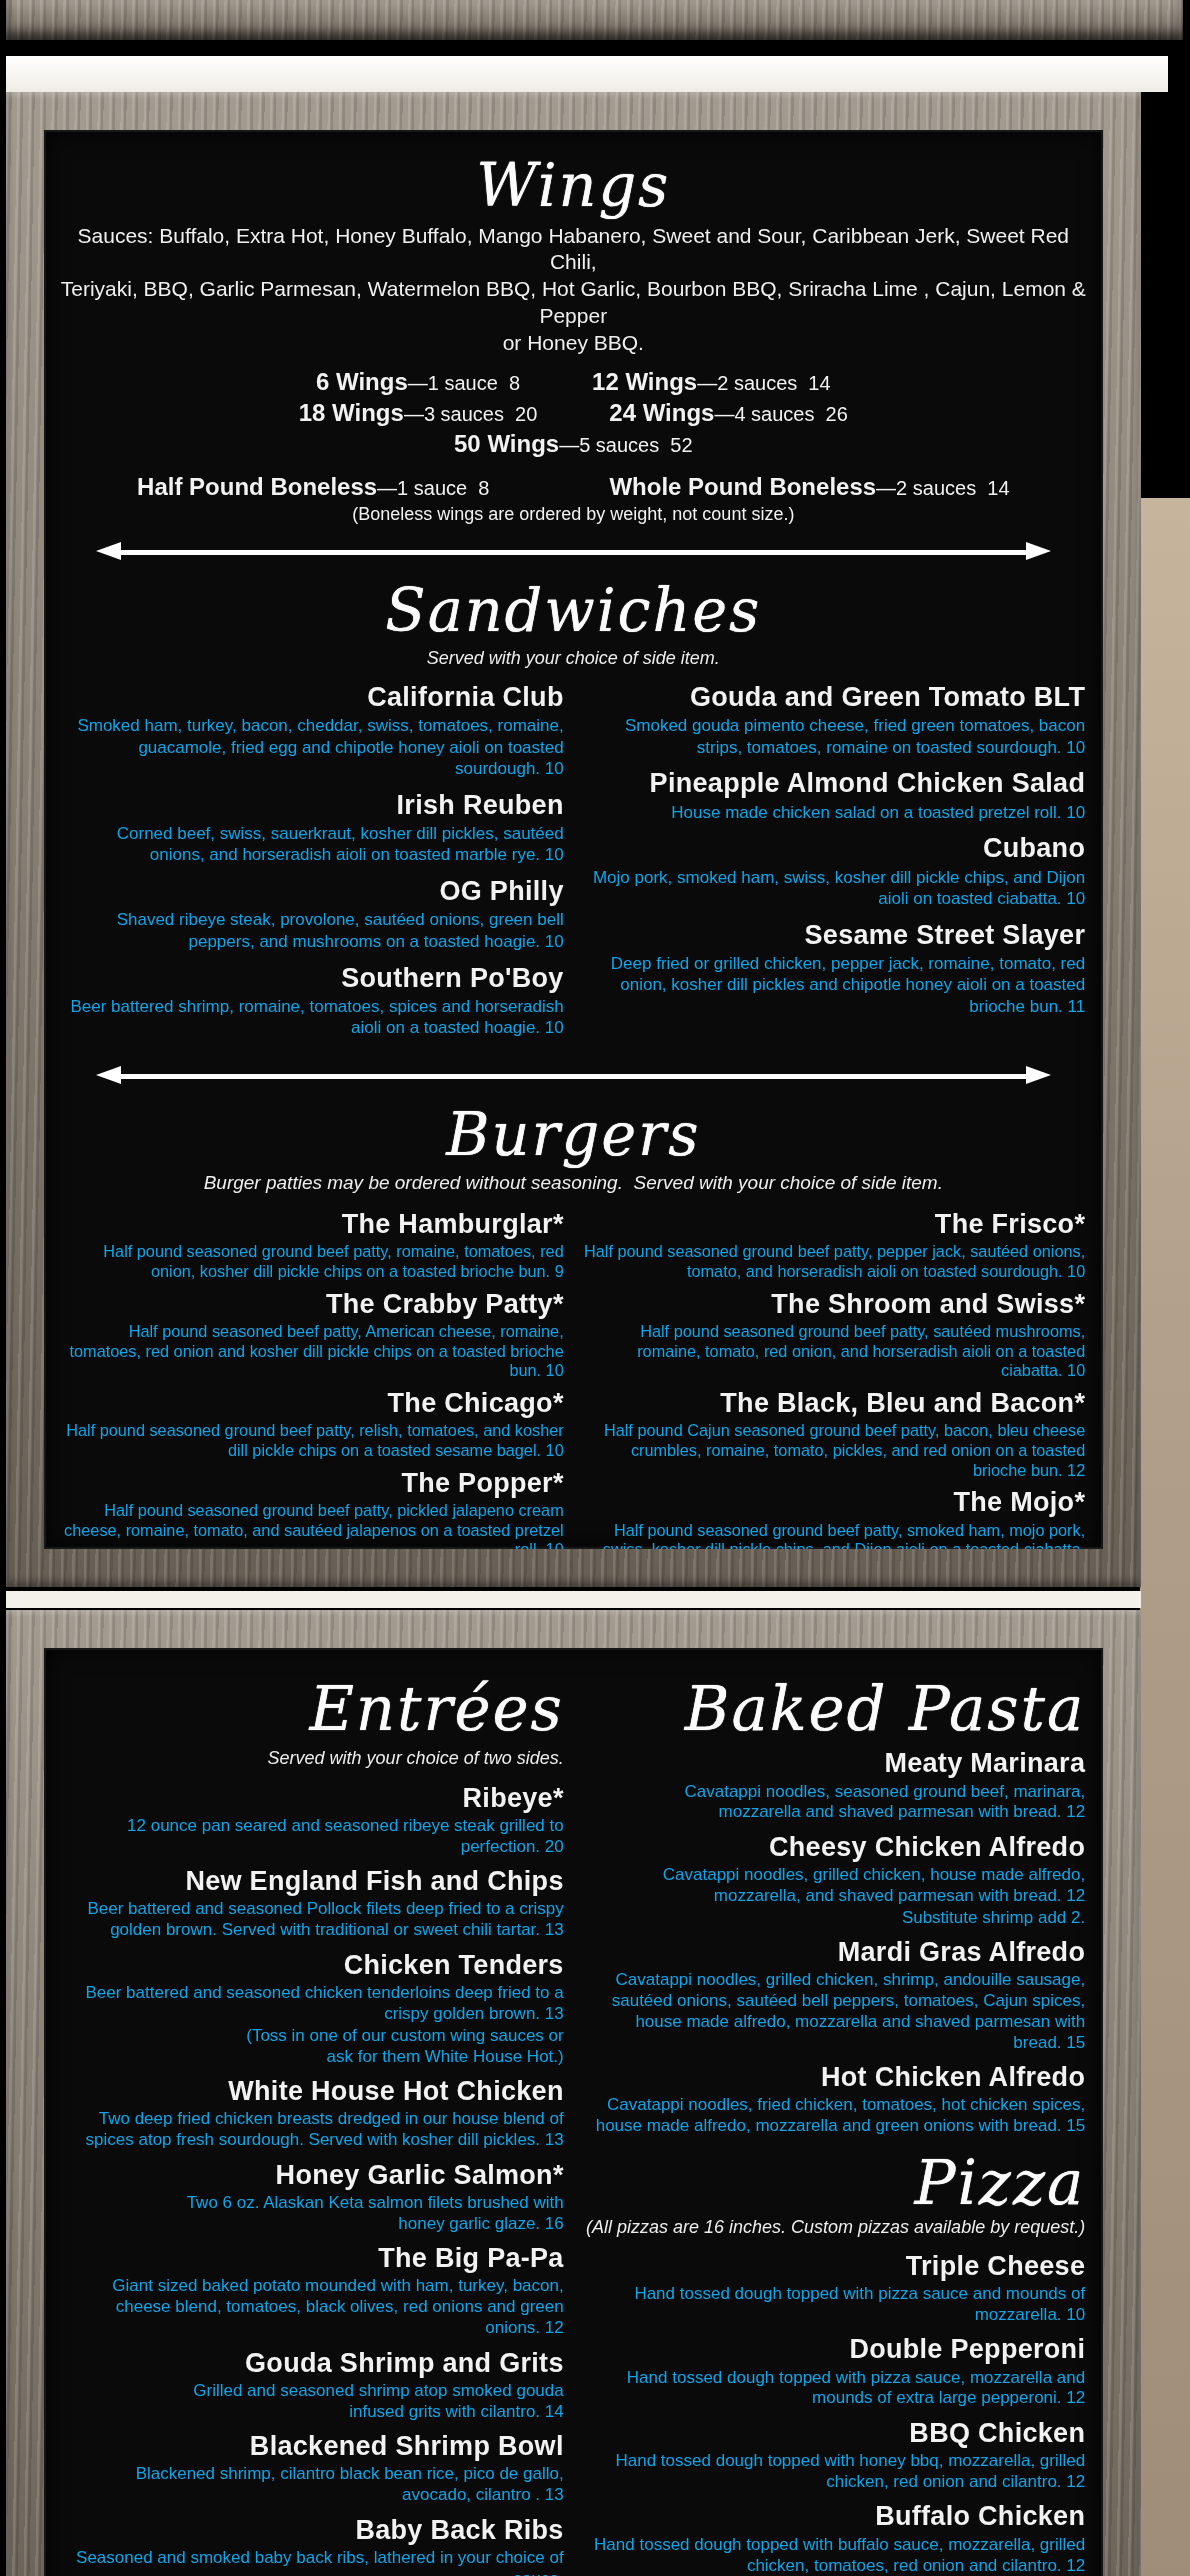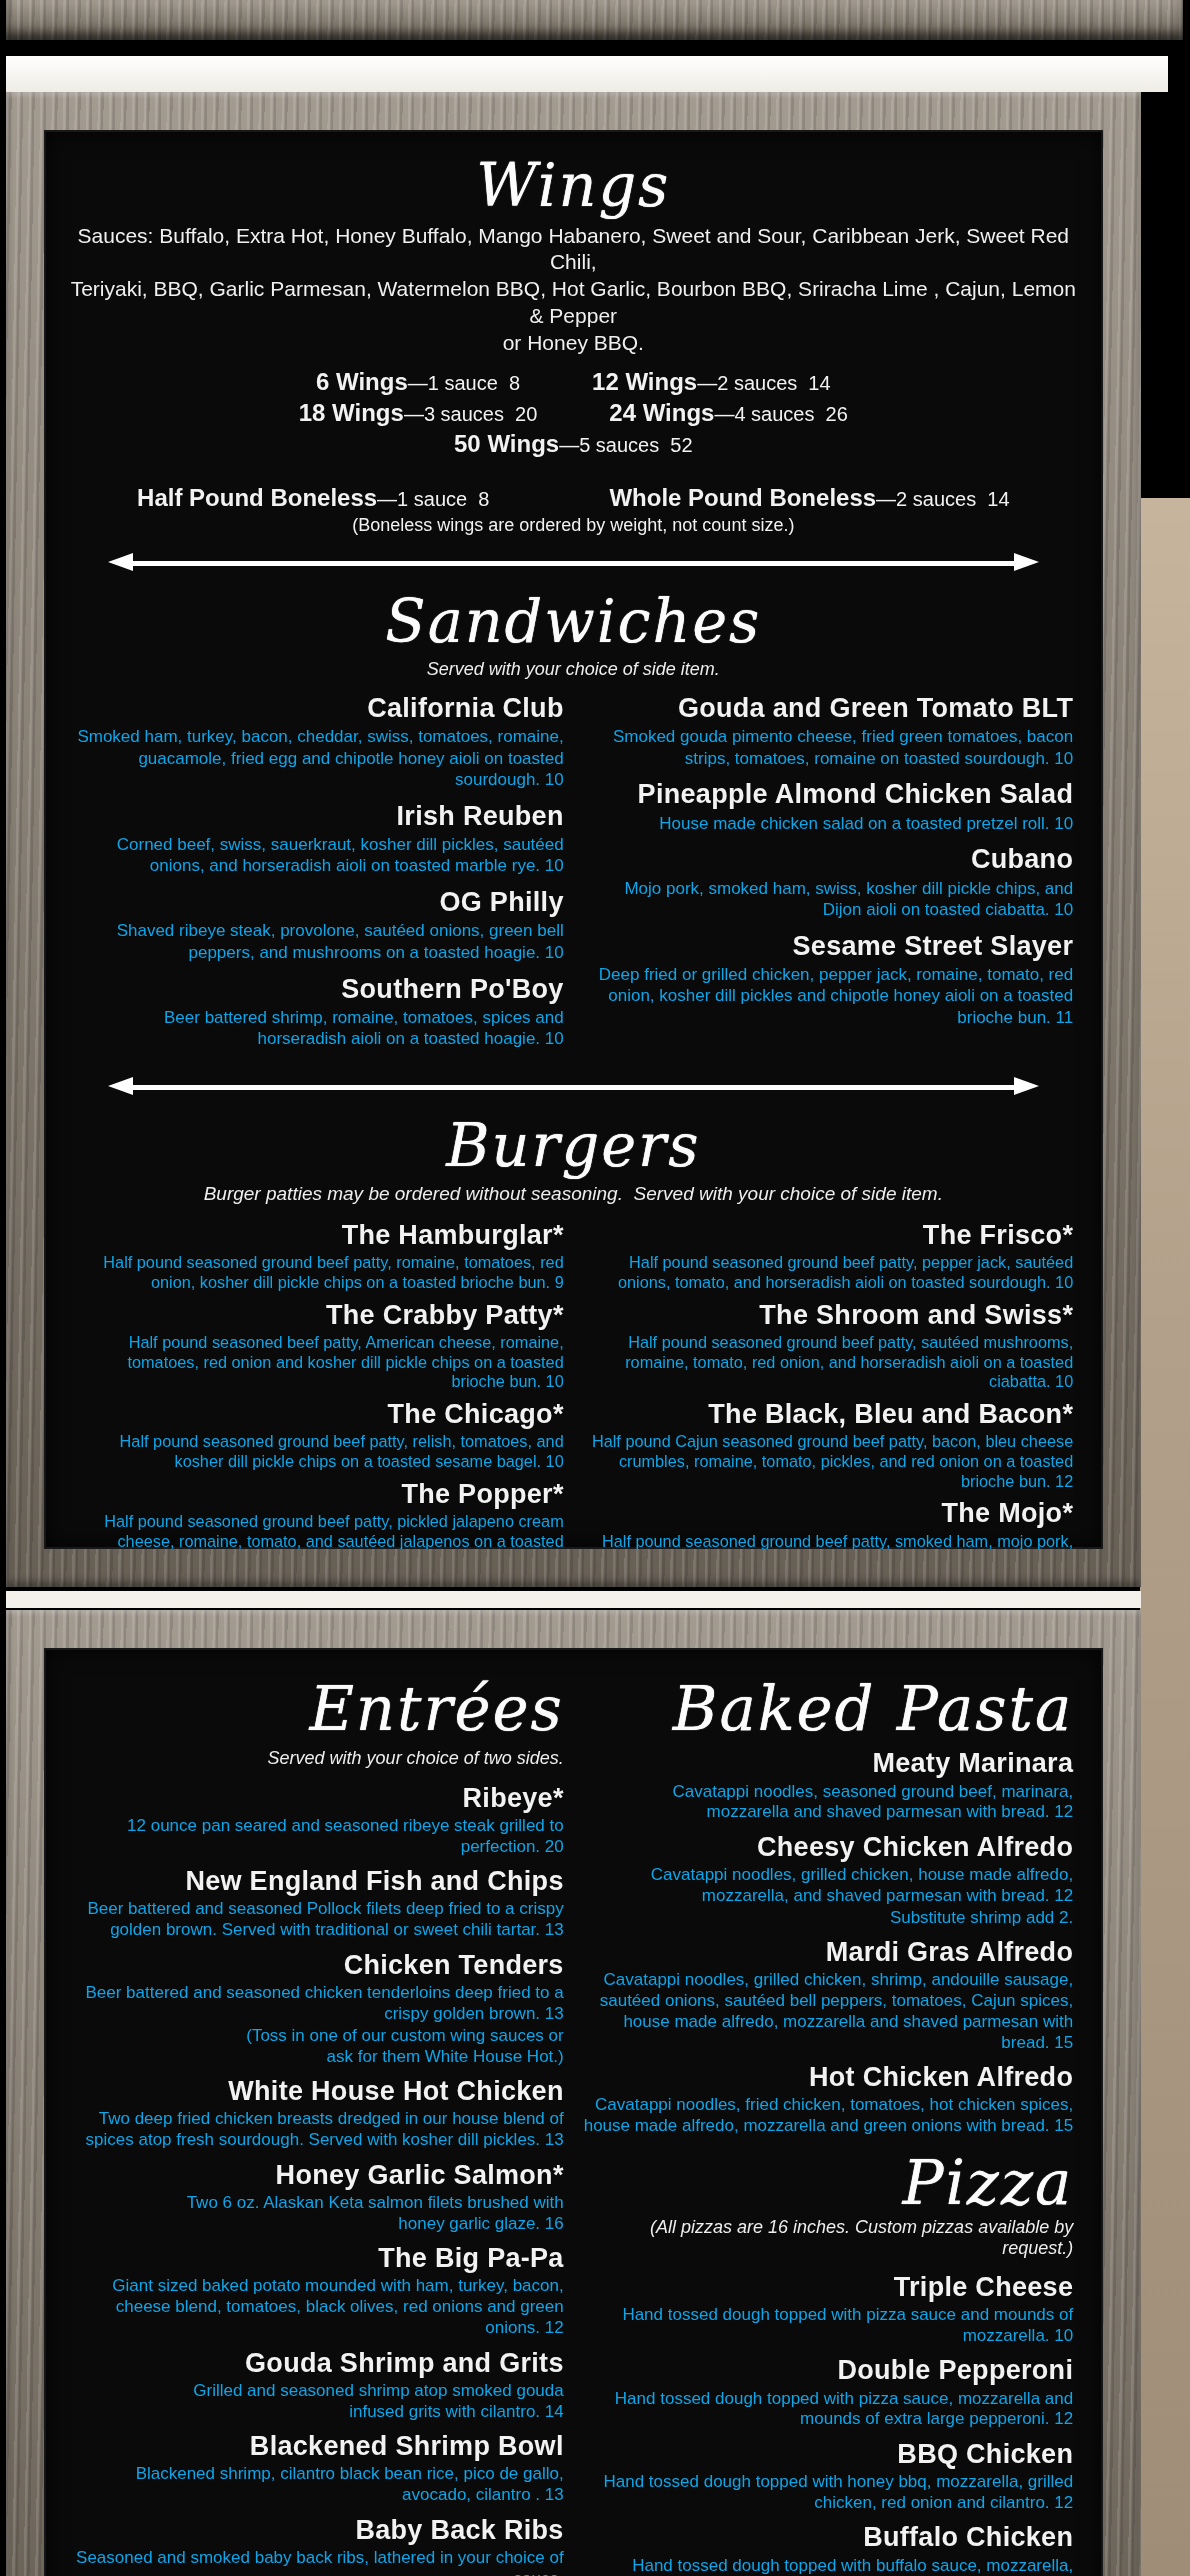--- a/index.html
+++ b/index.html
@@ -22,37 +22,37 @@
   .wall-strip-mid{position:absolute;left:5.8px;top:1591px;width:1135px;height:17px;
     background:#f4f1ea;}
   .wall-right{position:absolute;left:1140px;top:498px;width:50px;height:2078px;
     background:linear-gradient(180deg,#c7b49c 0%,#b3a08a 40%,#a08d77 100%);}
   
   .board{position:absolute;left:5.8px;width:1135px;padding:38px;box-sizing:border-box;
     box-shadow:inset 0 2.9px 5.8px rgba(255,255,255,.25), inset 0 -4.8px 8.6px rgba(0,0,0,.4);}
   .board1{top:92px;height:1495px;}
   .board2{top:1610px;height:1062px;}
   .chalk{background:#0a0a0a;width:100%;height:100%;box-sizing:border-box;
-    padding:21px 20px;overflow:hidden;text-align:center;
+    padding:21px 8px;overflow:hidden;text-align:center;
     box-shadow:inset 0 0 0 1.9px #181818, inset 0 0 25px rgba(0,0,0,.9);}
   
   .chalk-script{font-family:"DejaVu Serif",serif;font-style:italic;font-weight:400;
     color:#fbfbfb;letter-spacing:1.9px;text-shadow:0 0 1px #fff;}
   h1.board-title{font-size:59px;line-height:1.05;margin:3.8px 0 5.8px;}
   .board2 h1.col-title{font-size:61px;line-height:1.05;margin:7.7px 0 7.7px;}
   h1.pizza-title{font-size:61px;line-height:1.05;margin:13.4px 0 1.9px;}
   .sub{font-style:italic;font-size:18px;margin:0 0 13.4px;color:#eee;}
   .sec-burgers .sub{font-size:19px;margin-bottom:15.3px;white-space:pre-wrap;}
   
   .wings-sauces{font-size:21px;line-height:1.28;margin:1.9px auto 11.5px;
     max-width:1054px;white-space:pre-wrap;color:#f0f0f0;}
   .opt-row{display:flex;justify-content:center;gap:72px;margin:2.9px 0;align-items:baseline;}
   .opt-label{font-weight:bold;font-size:24px;}
   .opt-detail{font-size:20px;white-space:pre-wrap;}
-  .boneless .opt-row{gap:120px;margin-top:26px;}
+  .boneless .opt-row{gap:120px;margin-top:15px;}
   .wings-note{font-size:18px;margin-top:2.9px;}
   
   .divider{position:relative;height:4.8px;background:#fff;margin:25px 67px;}
   .divider::before,.divider::after{content:"";position:absolute;top:-7.7px;
     border-top:9.6px solid transparent;border-bottom:9.6px solid transparent;}
   .divider::before{left:-23px;border-right:25px solid #fff;}
   .divider::after{right:-23px;border-left:25px solid #fff;}
   
   .cols{display:flex;align-items:flex-start;text-align:right;}
   .col{flex:1;min-width:0;padding:0 9.6px;}

